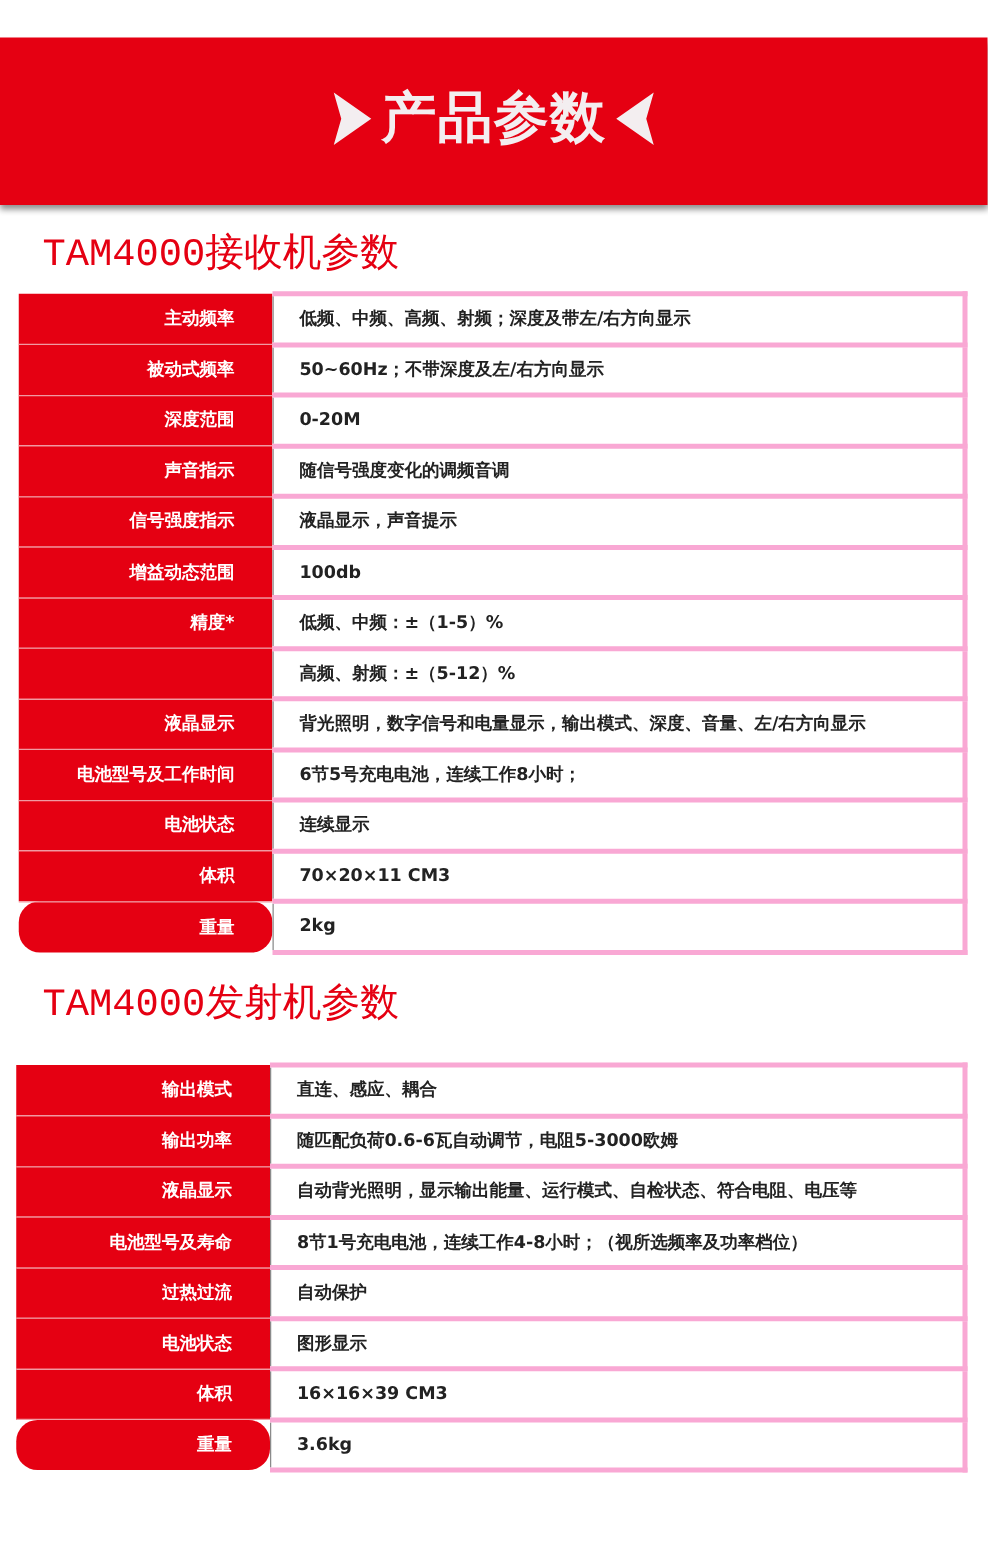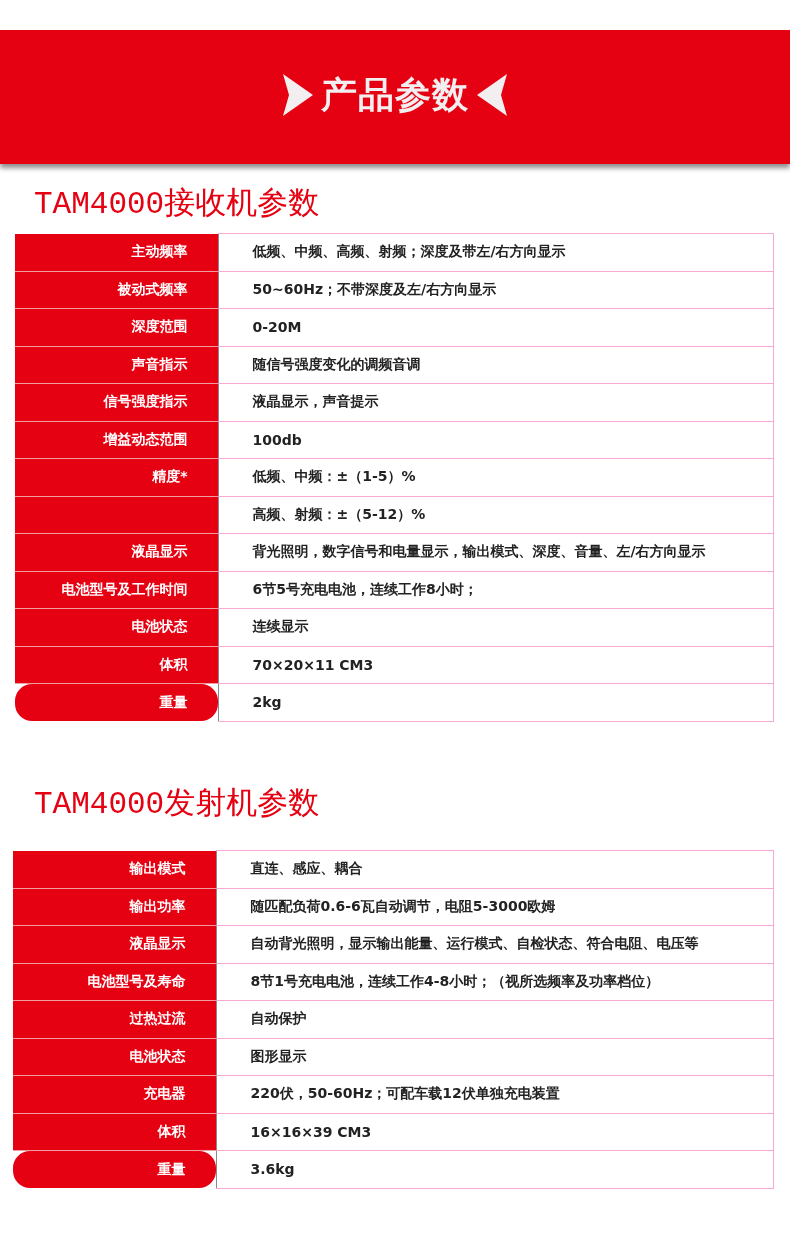--- a/index.html
+++ b/index.html
@@ -3,30 +3,30 @@
 <meta charset="utf-8">
 <style>
   html, body { margin: 0; padding: 0; background: #ffffff; }
   body { width: 790px; height: 1251px; position: relative; overflow: hidden;
          font-family: "DejaVu Sans", "Liberation Sans", sans-serif; }
   .banner { position: absolute; left: 0; top: 30px; width: 790px; height: 134px;
             background: #e50012; box-shadow: 0 4px 5px rgba(0,0,0,0.45);
             display: flex; align-items: center; justify-content: center; }
   .banner-inner { display: flex; align-items: center; gap: 6px; margin-top: -4px; }
   .arrow { width: 34px; height: 46px; display: block; }
-  .banner-title { color: #f3eef0; font-size: 36px; font-weight: bold; letter-spacing: 1px;
+  .banner-title { color: #f3eef0; font-size: 44px; font-weight: bold; letter-spacing: 1px;
                   line-height: 1; }
   .section-title { position: absolute; left: 34px; color: #e50012; font-size: 31px;
                    font-family: Liberation Mono, monospace; line-height: 1; }
   .spec-table { position: absolute; border-collapse: collapse; table-layout: fixed; }
   .spec-table td { padding: 0; height: 36.5px; font-size: 14px; white-space: nowrap; }
   .spec-table td.label { background: #e50012; color: #ffffff; font-weight: bold; text-align: right;
                          padding-right: 30px; border-bottom: 1px solid #f09aa2; }
-  .spec-table td.value { background: #ffffff; color: #222; font-weight: bold; padding-left: 34px;
-                         border: 1px solid #f9a8d4; border-left: 1px solid #8a8a8a; }
+  .spec-table td.value { background: #ffffff; color: #222; font-weight: bold; padding-left: 21px;
+                         border: 4px solid #f9a8d4; border-left: 1px solid #8a8a8a; }
   .spec-table tr:last-child td.label { border-bottom: none; border-radius: 17px; }
   #t1 { left: 15px; top: 233px; width: 759px; }
   #t2 { left: 13px; top: 850px; width: 761px; }
   #t1 col.c1 { width: 203px; }
   #t2 col.c1 { width: 203px; }
 </style>
 </head>
 <body>
 
 <div class="banner">
@@ -130,24 +130,20 @@
       </tr>
       <tr>
         <td class="label">过热过流</td>
         <td class="value">自动保护</td>
       </tr>
       <tr>
         <td class="label">电池状态</td>
         <td class="value">图形显示</td>
       </tr>
       <tr>
-        <td class="label">充电器</td>
-        <td class="value">220伏，50-60Hz；可配车载12伏单独充电装置</td>
-      </tr>
-      <tr>
         <td class="label">体积</td>
         <td class="value">16×16×39 CM3</td>
       </tr>
       <tr>
         <td class="label">重量</td>
         <td class="value">3.6kg</td>
       </tr>
     </tbody>
 </table>
 

